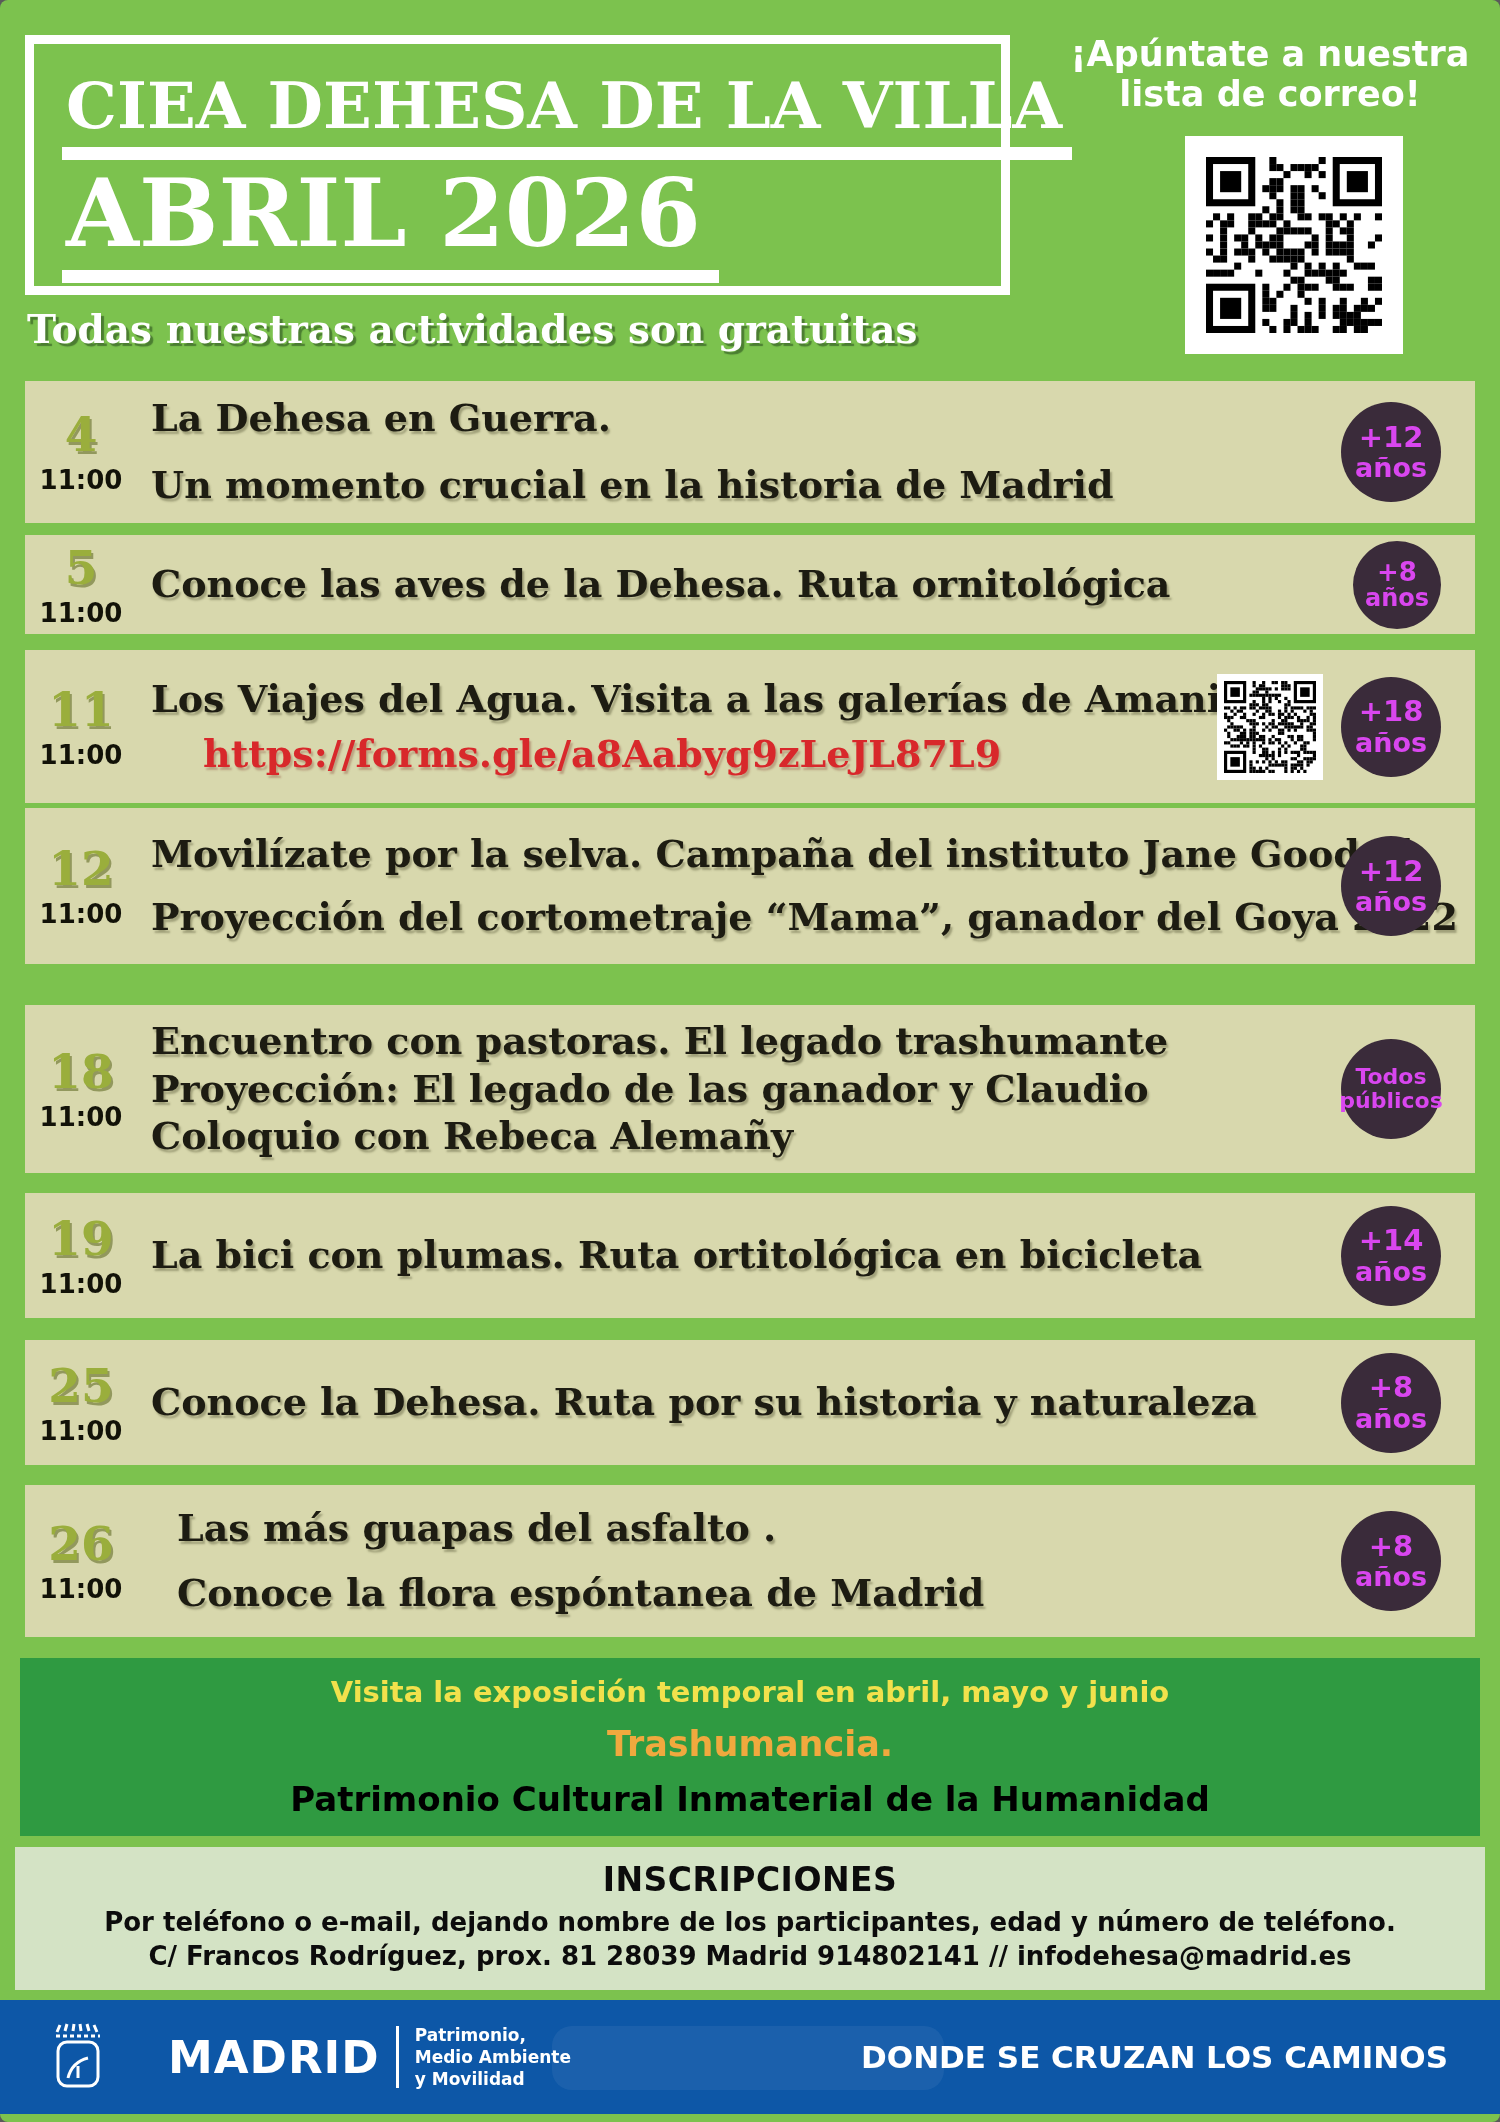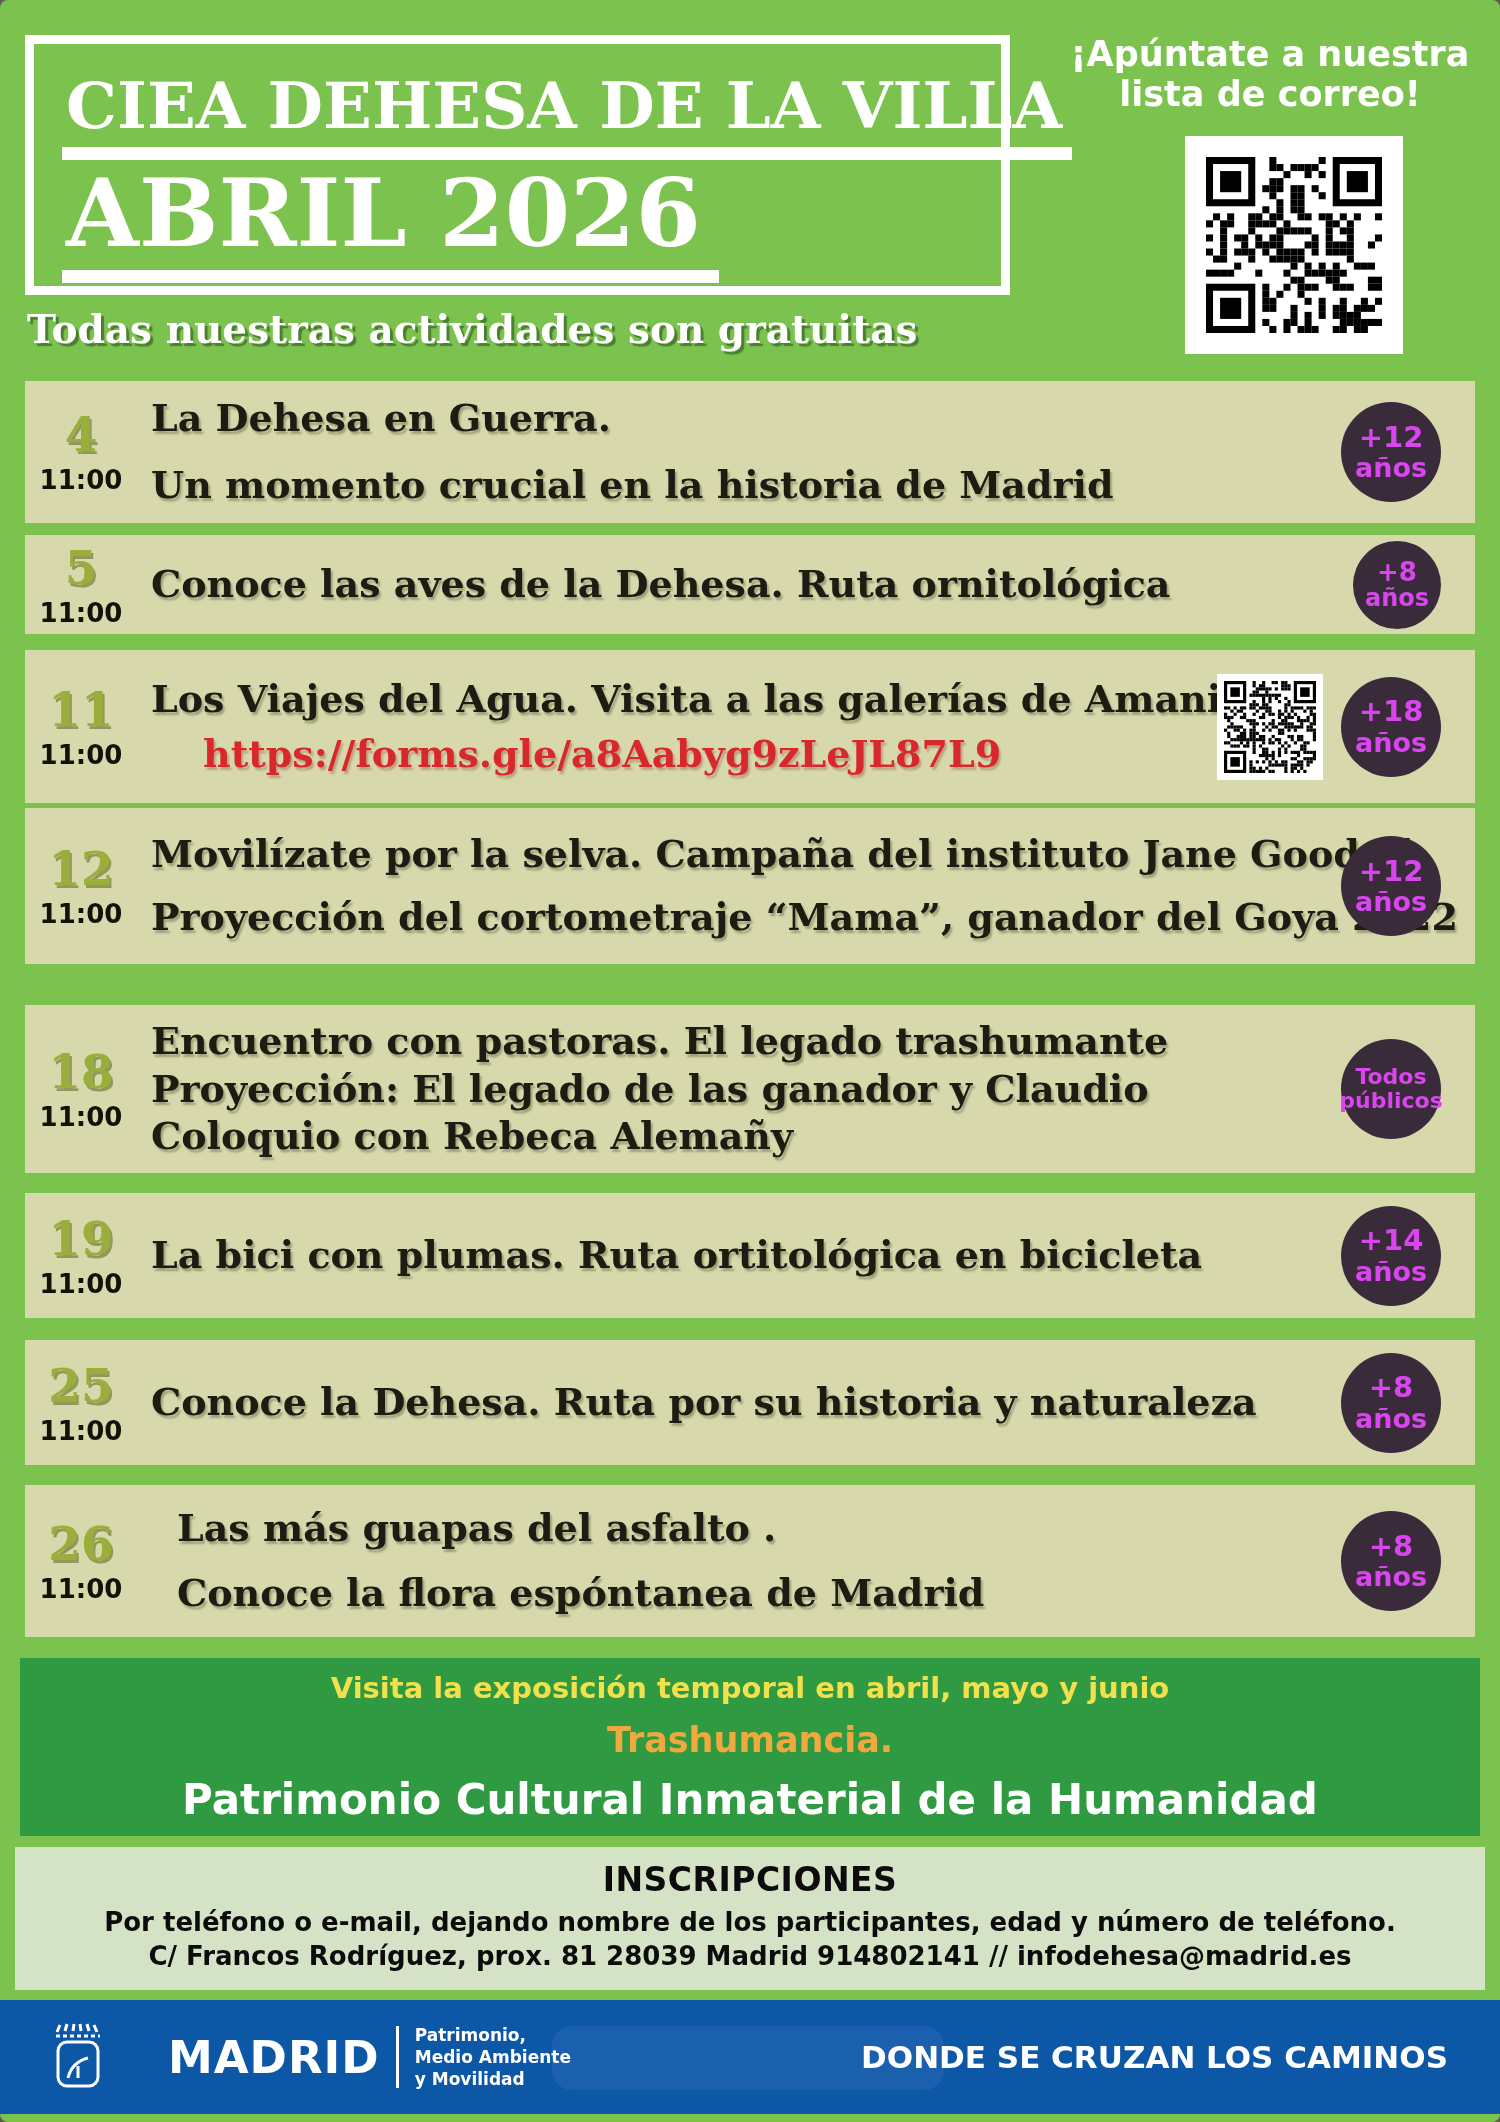--- a/index.html
+++ b/index.html
@@ -95,21 +95,21 @@
 
   
   .expo {
     position:absolute; left:20px; top:1658px; width:1460px; height:178px;
     background:#2f9a41; display:flex; flex-direction:column;
     align-items:center; justify-content:center; gap:15px;
     font-family:"DejaVu Sans", sans-serif; font-weight:bold; text-align:center;
   }
   .expo-l1 { color:#f2e14c; font-size:29px; }
   .expo-l2 { color:#f0a93e; font-size:35px; }
-  .expo-l3 { color:#ffffff; font-size:42px; }
+  .expo-l3 { color:#000000; font-size:34px; }
 
   
   .insc {
     position:absolute; left:15px; top:1847px; width:1470px; height:143px;
     background:#d4e3c5; text-align:center; color:#0c0c0c;
     font-family:"DejaVu Sans", sans-serif; font-weight:bold; box-sizing:border-box;
     padding-top:13px;
   }
   .insc-title { font-size:33px; letter-spacing:.5px; margin-bottom:6px; }
   .insc-line { font-size:26px; line-height:1.32; }

